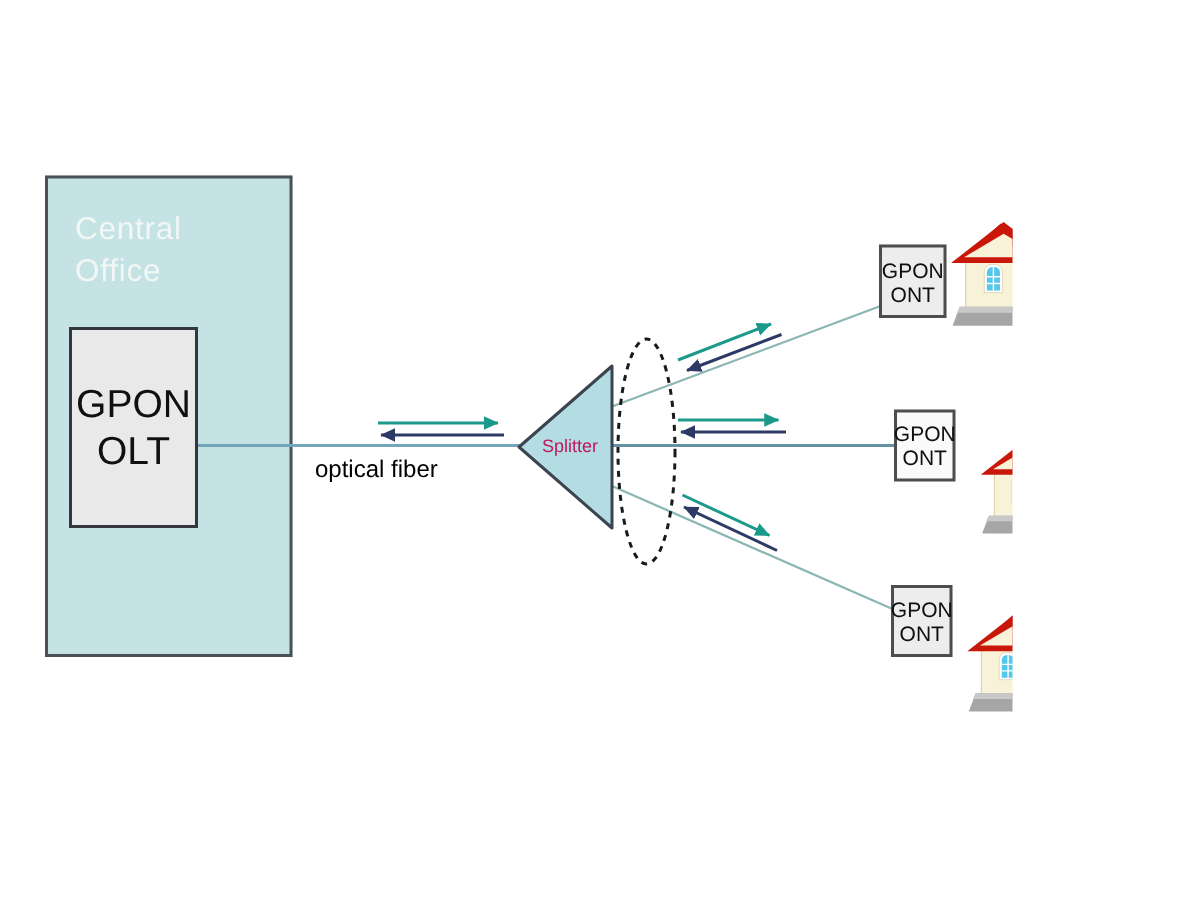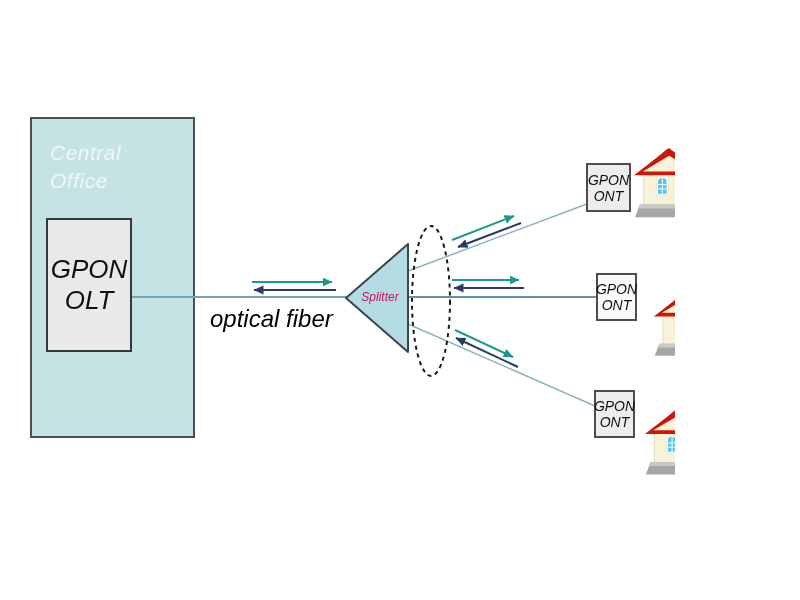--- a/index.html
+++ b/index.html
@@ -1,17 +1,17 @@
 <!DOCTYPE html>
 <html><head>
 <meta charset="utf-8">
 <style>
   html,body { margin:0; padding:0; background:#ffffff; }
   body { width:800px; height:600px; font-family:"Liberation Sans", sans-serif; }
-  .canvas { position:relative; width:675px; height:600px; background:#ffffff; overflow:hidden;font-style:italic; }
+  .canvas { position:relative; width:675px; height:600px; background:#ffffff; overflow:hidden; }
   .layer-svg { position:absolute; left:0; top:0; z-index:2; }
 
   .co-box {
     position:absolute; left:30px; top:117px; width:165px; height:321px;
     background:#c5e3e4; border:2px solid #4a5058; box-sizing:border-box; z-index:1;
   }
   .co-label {
     position:absolute; left:18px; top:20px; width:100px;
     font-size:21px; line-height:28px; color:#f2f7f6; letter-spacing:0.5px;
   }
@@ -26,21 +26,21 @@
     background:#ededed; border:2px solid #4d4d4d; box-sizing:border-box; z-index:3;
     display:flex; flex-direction:column; align-items:center; justify-content:center;
     font-size:14px; line-height:16px; color:#101010;
   }
   #ont-1 { left:586px; top:163px; }
   #ont-2 { left:596px; top:273px; width:41px; height:48px; background:#fafafa; }
   #ont-3 { left:594px; top:390px; width:41px; height:48px; }
 
   .fiber-label {
     position:absolute; left:210px; top:305px; z-index:3;
-    font-size:24px; color:#000000;
+    font-size:16px; color:#000000;
   }
   .splitter-label {
     position:absolute; left:352px; top:290px; width:56px; text-align:center; z-index:3;
     font-size:12px; color:#be185d;
   }
 </style>
 </head>
 <body>
 
 <div class="canvas">

